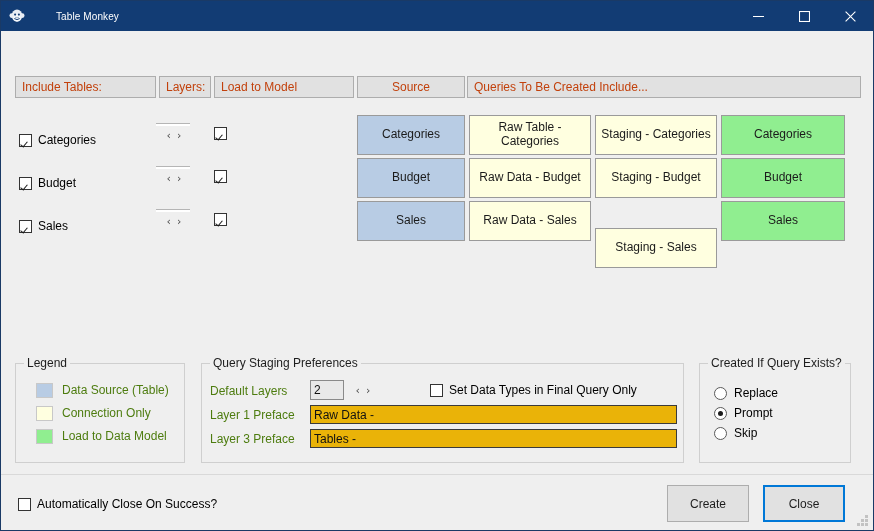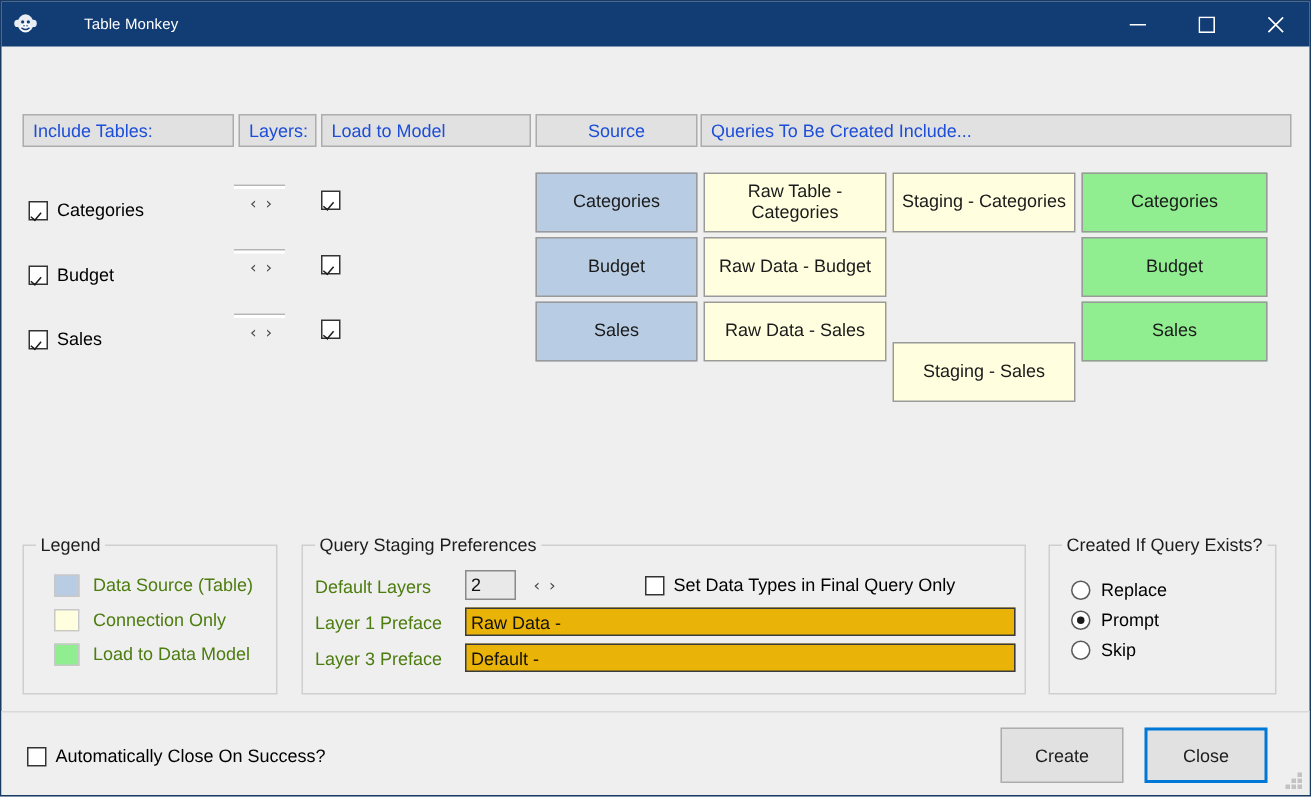--- a/index.html
+++ b/index.html
@@ -49,21 +49,21 @@
   .client { position: relative; flex: 1 1 auto; }
 
   
   .hdr {
     position: absolute;
     height: 22px;
     background: #e1e1e1;
     border: 1px solid #adadad;
     display: flex; align-items: center;
     font-size: 12px;
-    color: #1d4ed8;
+    color: #c2410c;
     padding: 0 6px;
     white-space: nowrap;
     overflow: hidden;
   }
   .hdr.center { justify-content: center; padding: 0; }
 
   
   .row-check {
     position: absolute;
     display: flex; align-items: center;
@@ -275,20 +275,21 @@
     </div>
     <span class="cb checked" style="position:absolute; left:213px; top:182px;"></span>
 
     <div class="qbtn" style="left:356px; top:84px; width:108px; height:40px; background:#b8cce4;">Categories</div>
     <div class="qbtn" style="left:468px; top:84px; width:122px; height:40px; background:#ffffe0;">Raw Table - Categories</div>
     <div class="qbtn" style="left:594px; top:84px; width:122px; height:40px; background:#ffffe0;">Staging - Categories</div>
     <div class="qbtn" style="left:720px; top:84px; width:124px; height:40px; background:#90ee90;">Categories</div>
 
     <div class="qbtn" style="left:356px; top:127px; width:108px; height:40px; background:#b8cce4;">Budget</div>
     <div class="qbtn" style="left:468px; top:127px; width:122px; height:40px; background:#ffffe0;">Raw Data - Budget</div>
+    <div class="qbtn" style="left:594px; top:127px; width:122px; height:40px; background:#ffffe0;">Staging - Budget</div>
     <div class="qbtn" style="left:720px; top:127px; width:124px; height:40px; background:#90ee90;">Budget</div>
 
     <div class="qbtn" style="left:356px; top:170px; width:108px; height:40px; background:#b8cce4;">Sales</div>
     <div class="qbtn" style="left:468px; top:170px; width:122px; height:40px; background:#ffffe0;">Raw Data - Sales</div>
     <div class="qbtn" style="left:594px; top:170px; width:122px; height:40px; background:#ffffe0;margin-top:27px;">Staging - Sales</div>
     <div class="qbtn" style="left:720px; top:170px; width:124px; height:40px; background:#90ee90;">Sales</div>
 
     <div class="group" style="left:14px; top:332px; width:170px; height:100px;">
       <span class="legend-cap">Legend</span>
 
@@ -317,21 +318,21 @@
 
       <div class="row-check" style="left:228px; top:19px;">
         <span class="cb"></span>
         <span>Set Data Types in Final Query Only</span>
       </div>
 
       <span class="lbl" style="left:8px; top:44px;">Layer 1 Preface</span>
       <div class="tbox" style="left:108px; top:41px; width:367px; height:19px;">Raw Data - </div>
 
       <span class="lbl" style="left:8px; top:68px;">Layer 3 Preface</span>
-      <div class="tbox" style="left:108px; top:65px; width:367px; height:19px;">Default - </div>
+      <div class="tbox" style="left:108px; top:65px; width:367px; height:19px;">Tables - </div>
     </div>
 
     <div class="group" style="left:698px; top:332px; width:152px; height:100px;">
       <span class="legend-cap">Created If Query Exists?</span>
 
       <div class="radio-row" style="left:14px; top:22px;">
         <span class="rb"></span>
         <span>Replace</span>
       </div>
       <div class="radio-row" style="left:14px; top:42px;">

